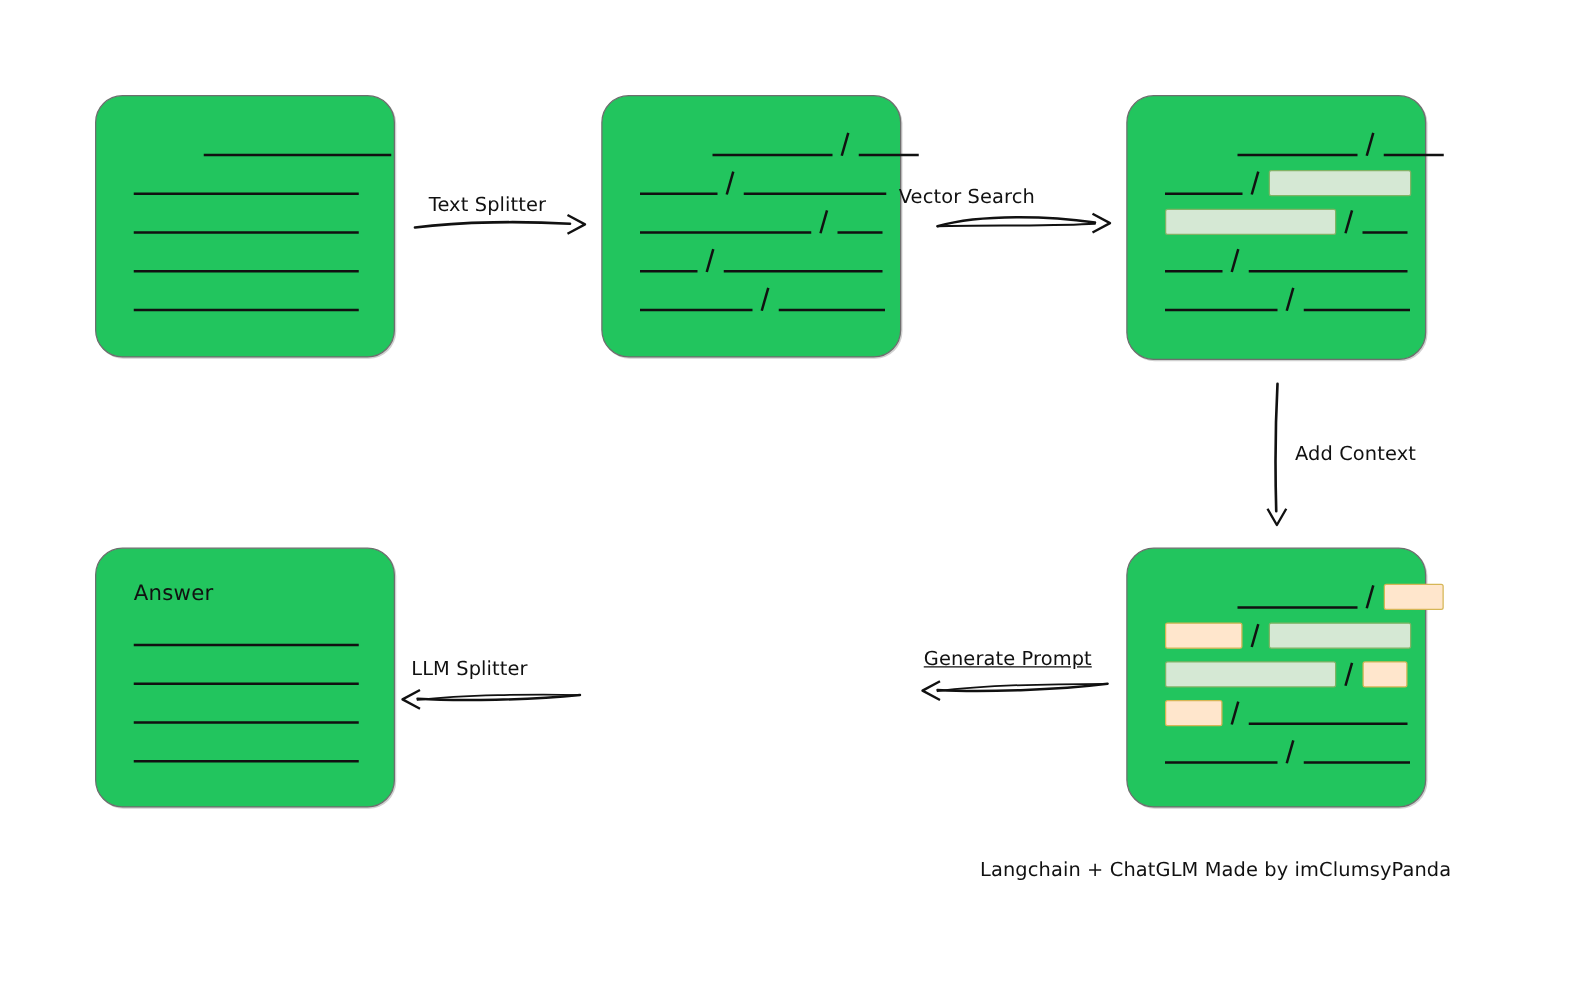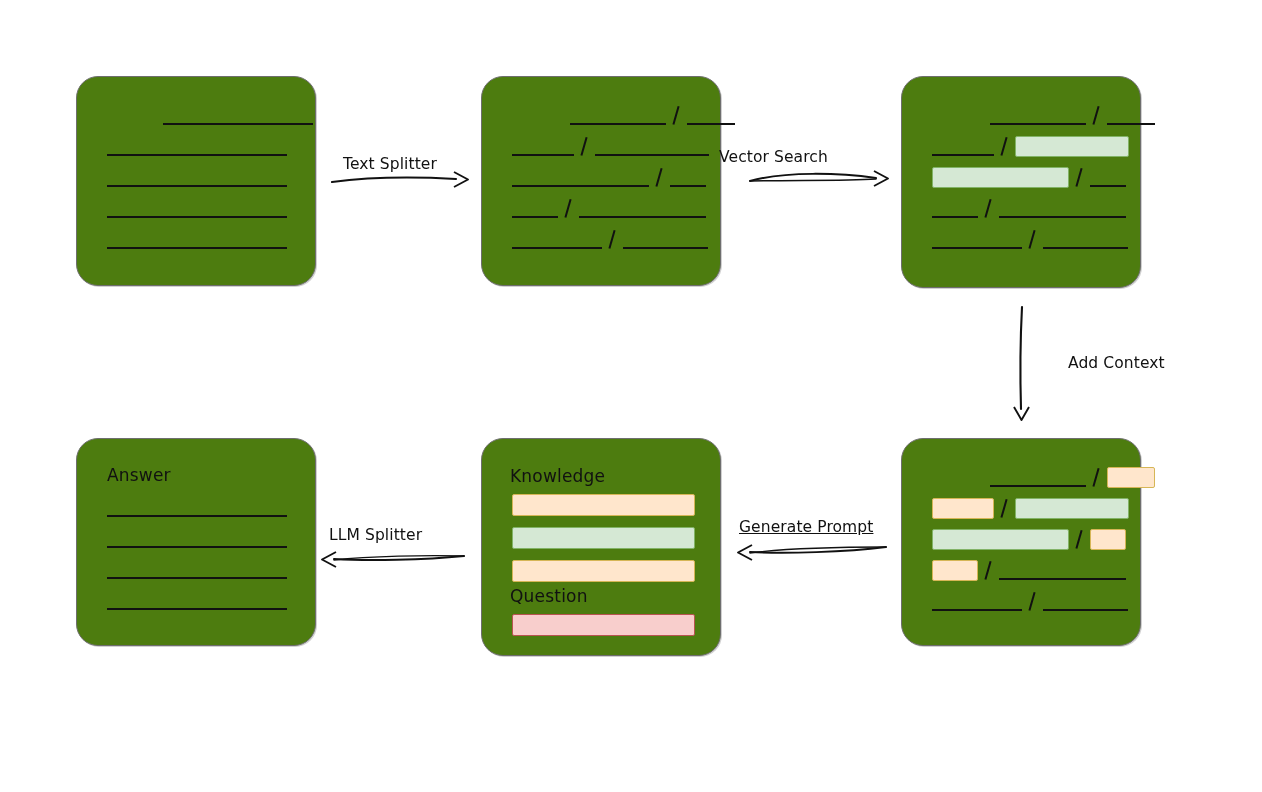--- a/index.html
+++ b/index.html
@@ -4,21 +4,21 @@
 <style>
   html,body{margin:0;padding:0;background:#ffffff;}
   body{
     width:1262px;height:792px;
     font-family:"DejaVu Sans","Liberation Sans",sans-serif;
     color:#1a1a1a;overflow:hidden;position:relative;
   }
   #stage{position:absolute;left:0;top:0;width:1262px;height:792px;}
   .card{
     position:absolute;
-    background:#4d7c0f;
+    background:#22c55e;
     border:1.4px solid #6e6e6e;
     border-radius:22px;
     box-sizing:border-box;
     box-shadow:1px 1px 0 rgba(120,120,120,.35);
   }
   .card-body{position:absolute;left:0;top:0;right:0;bottom:0;}
   
   .rowline{position:absolute;display:flex;align-items:flex-end;height:0;}
   .seg{height:0;border-bottom:2.1px solid #111111;}
   .slash{
@@ -151,21 +151,21 @@
           <span class="seg" style="width: 127px;"></span>
         </div>
         <div class="rowline" style="left: 30px; top: 172px;">
           <span class="seg" style="width: 90px;"></span>
           <span class="slash"></span>
           <span class="seg" style="width: 85px;"></span>
         </div>
       </div>
   </div>
 
-  <div class="arrow-label" style="left:1036px;top:354px;margin-left:32px;">Add Context</div>
+  <div class="arrow-label" style="left:1036px;top:354px;">Add Context</div>
   <svg class="arrow" style="left:1010px;top:305px;" width="26" height="116" viewBox="0 0 26 116">
     <path d="M12,2 C10,40 10,70 11,104" stroke="#111" stroke-width="2.1" fill="none" stroke-linecap="round"></path>
     <path d="M4,102 L11.5,115 L19,102" stroke="#111" stroke-width="1.9" fill="none" stroke-linejoin="round"></path>
   </svg>
 
   <div class="card" style="left:76px;top:438px;width:240px;height:208px;">
     <div class="card-title" style="left:30px;top:26px;">Answer</div>
     <div class="card-body" id="ans-lines">
         <div class="rowline" style="left: 30px; top: 78px;">
           <span class="seg" style="width: 180px;"></span>
@@ -182,30 +182,20 @@
       </div>
   </div>
 
   <div class="arrow-label" style="left:329px;top:526px;">LLM Splitter</div>
   <svg class="arrow" style="left:320px;top:547px;" width="146" height="24" viewBox="0 0 146 24">
     <path d="M144,9 C104,13 48,14 14,12" stroke="#111" stroke-width="2" fill="none" stroke-linecap="round"></path>
     <path d="M144,9 C106,8 50,9 14,13" stroke="#111" stroke-width="1.4" fill="none" stroke-linecap="round"></path>
     <path d="M16,5 L2,12.5 L16,20" stroke="#111" stroke-width="1.9" fill="none" stroke-linejoin="round"></path>
   </svg>
 
-  <div class="card" style="left:481px;top:438px;width:240px;height:218px;">
-    <div class="card-title" style="left:28px;top:27px;">Knowledge</div>
-    <div class="card-title" style="left:28px;top:147px;">Question</div>
-    <div class="card-body" id="prompt-bars">
-        <div class="bar" style="left: 30px; top: 55px; width: 183px; background: rgb(255, 230, 204); border: 1.6px solid rgb(214, 182, 86);"></div>
-        <div class="bar" style="left: 30px; top: 88px; width: 183px; background: rgb(213, 232, 212); border: 1.6px solid rgb(130, 179, 102);"></div>
-        <div class="bar" style="left: 30px; top: 121px; width: 183px; background: rgb(255, 230, 204); border: 1.6px solid rgb(214, 182, 86);"></div>
-        <div class="bar" style="left: 30px; top: 175px; width: 183px; background: rgb(248, 206, 204); border: 1.6px solid rgb(184, 84, 80);"></div>
-      </div>
-  </div>
 
   <div class="arrow-label" style="left:739px;top:518px;text-decoration:underline;">Generate Prompt</div>
   <svg class="arrow" style="left:736px;top:540px;" width="152" height="24" viewBox="0 0 152 24">
     <path d="M150,7 C110,12 50,14 14,12" stroke="#111" stroke-width="2" fill="none" stroke-linecap="round"></path>
     <path d="M150,7 C112,7 52,8 14,13" stroke="#111" stroke-width="1.4" fill="none" stroke-linecap="round"></path>
     <path d="M16,5 L2,12.5 L16,20" stroke="#111" stroke-width="1.9" fill="none" stroke-linejoin="round"></path>
   </svg>
 
   <div class="card" style="left:901px;top:438px;width:240px;height:208px;">
     <div class="card-body" id="ctx-lines">
@@ -230,14 +220,15 @@
           <span class="seg" style="width: 127px;"></span>
         </div>
         <div class="rowline" style="left: 30px; top: 172px;">
           <span class="seg" style="width: 90px;"></span>
           <span class="slash"></span>
           <span class="seg" style="width: 85px;"></span>
         </div>
       </div>
   </div>
 
+  <div class="caption" style="left:784px;top:687px;">Langchain + ChatGLM Made by imClumsyPanda</div>
 
 </div>
 
 </body></html>

